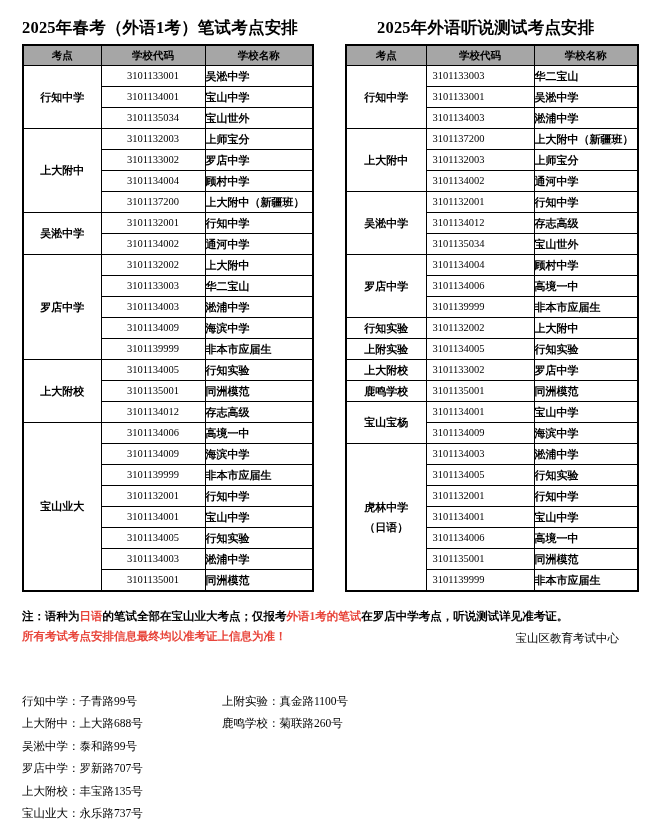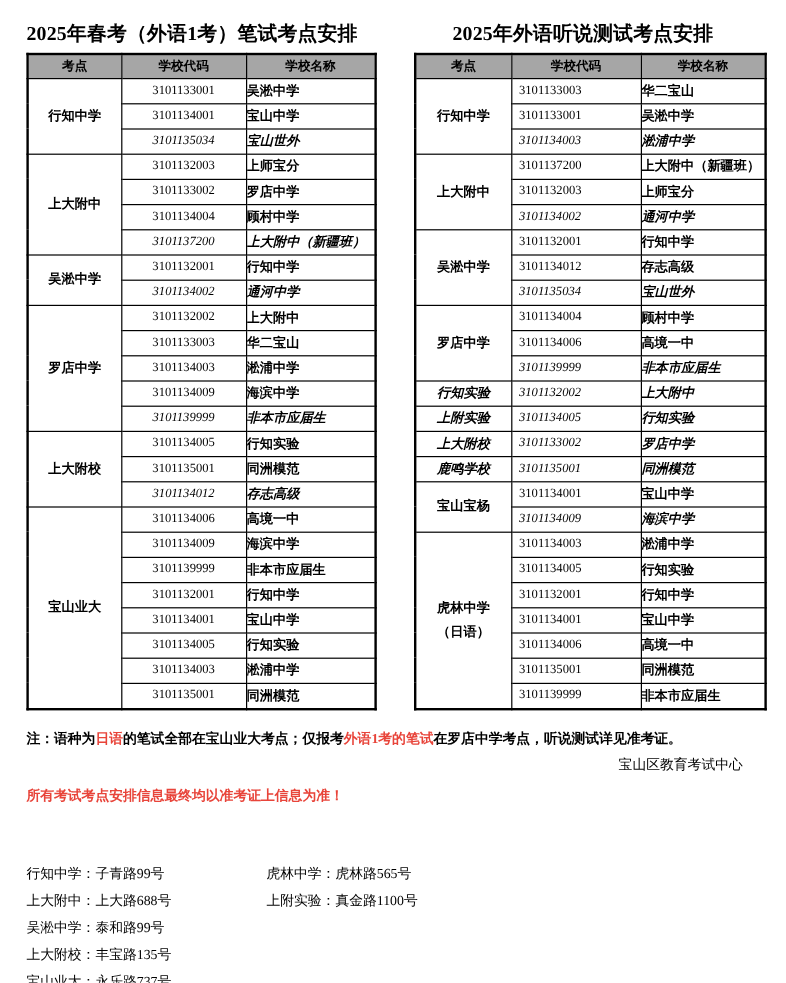--- a/index.html
+++ b/index.html
@@ -93,41 +93,41 @@
     font-family: "Liberation Serif", "DejaVu Serif", serif;
   }
   .c-code.left-align { text-align: left; padding-left: 6px; }
   .c-name {
     text-align: left;
     padding-left: 5px;
     font-weight: bold;
     font-size: 11px;
   }
   
-  td.grp-end, .row-grp-end td { border-bottom: 2px solid #000; font-style: italic; }
+  td.grp-end, .row-grp-end td { border-bottom: 2px solid #000; }
 
   
   .left-tbl col.w-site { width: 78px; }
   .left-tbl col.w-code { width: 104px; }
   .left-tbl col.w-name { width: 108px; }
 
   .right-tbl col.w-site { width: 80px; }
   .right-tbl col.w-code { width: 108px; }
   .right-tbl col.w-name { width: 104px; }
 
   
   .notes {
     margin: 14px 0 0 22px;
     font-size: 11.5px;
     font-weight: bold;
     line-height: 1.75;
   }
   .notes .ln { white-space: nowrap; }
   .red { color: #e8443a; }
-  .notes .warn { color: #e8443a; margin-top: 28px; }
+  .notes .warn { color: #e8443a; }
 
   
   .addresses {
     margin: 44px 0 0 0;
     display: flex;
     flex-direction: row;
     font-size: 11.5px;
     line-height: 1.95;
   }
   .addr-col { }
@@ -416,26 +416,27 @@
   <div class="notes">
     <div class="ln" id="note-line-1"><span>注：语种为</span><span class="red">日语</span><span>的笔试全部在宝山业大考点；仅报考</span><span class="red">外语1考的笔试</span><span>在罗店中学考点，听说测试详见准考证。</span></div>
     <div class="ln warn">所有考试考点安排信息最终均以准考证上信息为准！</div>
   </div>
 
   <div class="addresses">
     <div class="addr-col a1" id="addr-col-1">
         <div class="addr-line"><span class="nm">行知中学</span><span class="sep">：</span><span>子青路99号</span></div>
         <div class="addr-line"><span class="nm">上大附中</span><span class="sep">：</span><span>上大路688号</span></div>
         <div class="addr-line"><span class="nm">吴淞中学</span><span class="sep">：</span><span>泰和路99号</span></div>
+        <div class="addr-line"><span class="nm">罗店中学</span><span class="sep">：</span><span>罗新路707号</span></div>
         <div class="addr-line"><span class="nm">上大附校</span><span class="sep">：</span><span>丰宝路135号</span></div>
         <div class="addr-line"><span class="nm">宝山业大</span><span class="sep">：</span><span>永乐路737号</span></div>
       </div>
     <div class="addr-col a2" id="addr-col-2">
-        <div class="addr-line"><span class="nm">虎林中学</span><span class="sep">：</span><span>虎林路565号</span></div>
         <div class="addr-line"><span class="nm">上附实验</span><span class="sep">：</span><span>真金路1100号</span></div>
+        <div class="addr-line"><span class="nm">鹿鸣学校</span><span class="sep">：</span><span>菊联路260号</span></div>
       </div>
   </div>
 
   <div class="footer">
     <div>宝山区教育考试中心</div>
   </div>
 
 </div>
 
 </body></html>

